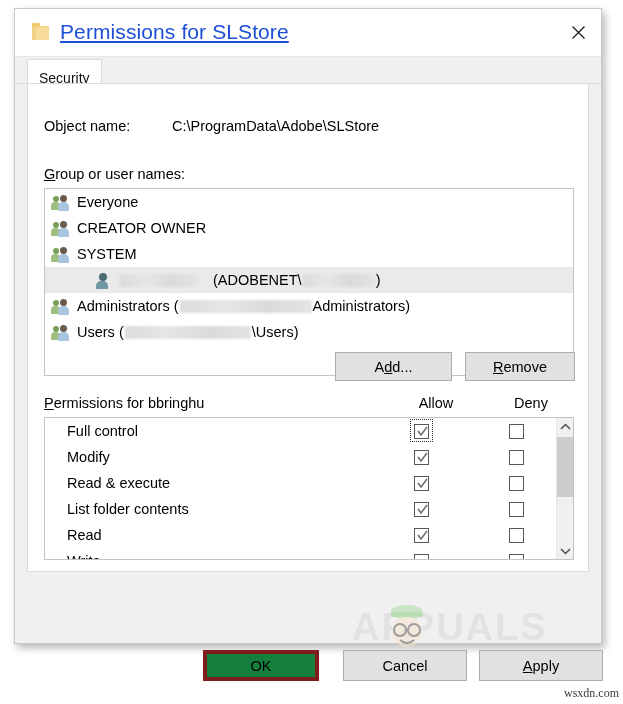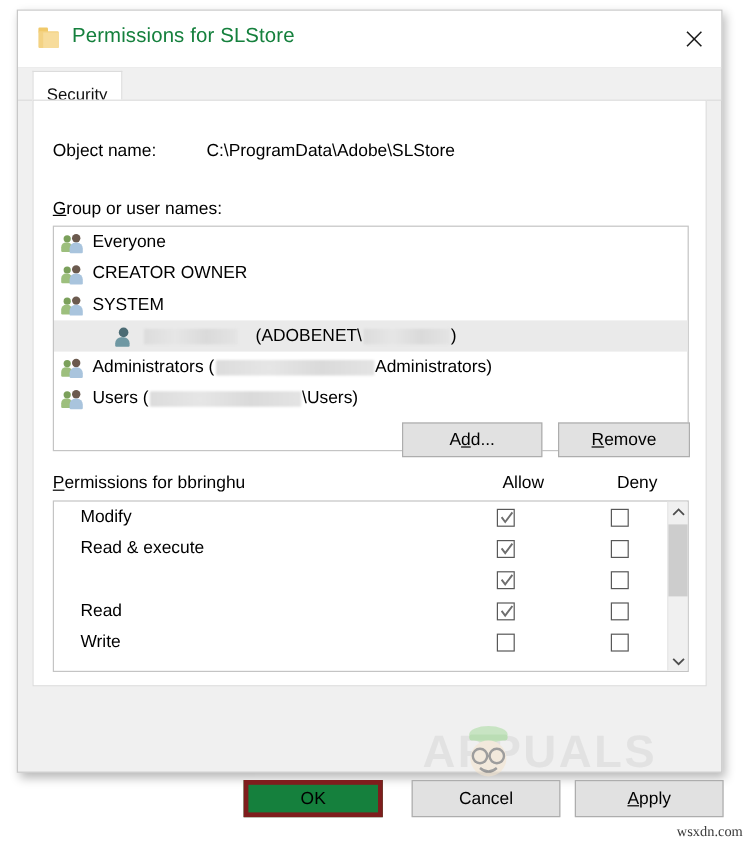--- a/index.html
+++ b/index.html
@@ -61,24 +61,25 @@
     position: absolute;
     left: 4px; top: 4px;
     width: 13px; height: 13px;
     background: #f7dc9b;
     border-radius: 0 1px 1px 0;
   }
   .title-text {
     position: absolute;
     left: 45px;
     top: 11px;
-    font-size: 17px;
-    color: #15803d;
+    font-size: 21px;
+    color: #1d4ed8;
     letter-spacing: 0.1px;
     white-space: nowrap;
+    text-decoration: underline;
   }
   .close-btn {
     position: absolute;
     right: 0;
     top: 0;
     width: 45px;
     height: 46px;
     display: flex;
     align-items: center;
     justify-content: center;
@@ -564,20 +565,30 @@
         <span>emove</span>
       </div>
 
     <div class="perm-label"><span class="ul">P</span><span>ermissions for bbringhu</span></div>
     <div class="col-allow">Allow</div>
     <div class="col-deny">Deny</div>
 
     <div class="permlist">
       <div class="plist-inner">
 
+        <div class="prow">
+          <span class="pname">Full control</span>
+          <span class="cb-focus"></span>
+          <span class="cb allow">
+            <svg class="tick" viewBox="0 0 13 15">
+                <polyline points="2,7 5,11 11,3" fill="none" stroke="#6e6e6e" stroke-width="1.6"></polyline>
+              </svg>
+          </span>
+          <span class="cb deny"></span>
+        </div>
 
         <div class="prow">
           <span class="pname">Modify</span>
           <span class="cb allow">
             <svg class="tick" viewBox="0 0 13 15">
                 <polyline points="2,7 5,11 11,3" fill="none" stroke="#6e6e6e" stroke-width="1.6"></polyline>
               </svg>
           </span>
           <span class="cb deny"></span>
         </div>
@@ -586,20 +597,21 @@
           <span class="pname">Read &amp; execute</span>
           <span class="cb allow">
             <svg class="tick" viewBox="0 0 13 15">
                 <polyline points="2,7 5,11 11,3" fill="none" stroke="#6e6e6e" stroke-width="1.6"></polyline>
               </svg>
           </span>
           <span class="cb deny"></span>
         </div>
 
         <div class="prow">
+          <span class="pname">List folder contents</span>
           <span class="cb allow">
             <svg class="tick" viewBox="0 0 13 15">
                 <polyline points="2,7 5,11 11,3" fill="none" stroke="#6e6e6e" stroke-width="1.6"></polyline>
               </svg>
           </span>
           <span class="cb deny"></span>
         </div>
 
         <div class="prow">
           <span class="pname">Read</span>

